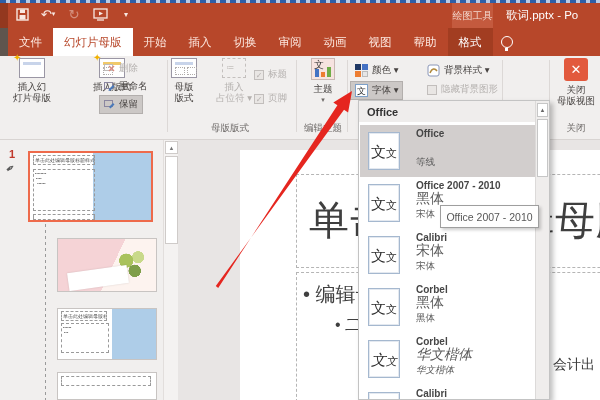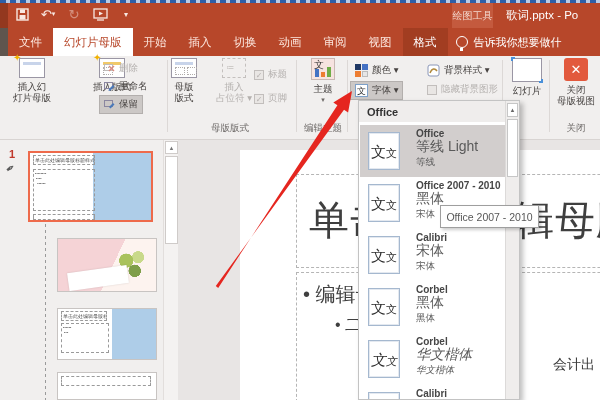--- a/index.html
+++ b/index.html
@@ -81,21 +81,21 @@
 
   .slidecanvas { position:absolute; left:240px; top:10px; width:360px; height:250px; background:#fff; }
   .ph-title { position:absolute; left:56px; top:24px; width:420px; height:94px; border:1px dashed #b5b5b5; }
   .ph-title .t { position:absolute; left:12px; top:18px; font-size:40px; letter-spacing:1px; color:#3f3f3f; white-space:nowrap; }
   .ph-body { position:absolute; left:56px; top:122px; width:420px; height:130px; border:1px dashed #b5b5b5; border-bottom:none; }
   .ph-body .b1 { position:absolute; left:6px; top:8px; font-size:20px; color:#3f3f3f; white-space:nowrap; }
   .ph-body .b2 { position:absolute; left:38px; top:42px; font-size:16px; color:#3f3f3f; white-space:nowrap; }
   .corner-txt { position:absolute; left:313px; top:206px; font-size:14px; color:#3a3a3a; white-space:nowrap; }
 
   
-  .dropdown { position:absolute; left:358px; top:100px; width:162px; height:300px; background:#fff;
+  .dropdown { position:absolute; left:358px; top:100px; width:192px; height:300px; background:#fff;
     border:1px solid #c3c3c3; box-shadow:3px 3px 5px rgba(0,0,0,.25); z-index:5; overflow:hidden; }
   .dd-header { height:21px; background:#efedec; font-size:11px; font-weight:bold; color:#333; padding:5px 0 0 8px; }
   .dd-item { position:absolute; left:1px; width:182px; height:52px; }
   .dd-item.hl { background:#d2cecd; }
   .dd-samplebox { position:absolute; left:8px; top:7px; width:32px; height:38px; background:#fff; border:1px solid #a5b8cf;
     box-shadow:0 0 0 1px #e4e9f0 inset; text-align:center; }
   .dd-samplebox .c1 { font-size:15px; color:#2f2f2f; line-height:38px; }
   .dd-samplebox .c2 { font-size:11px; color:#2f2f2f; }
   .dd-name { position:absolute; left:56px; top:3px; font-size:10px; font-weight:bold; color:#464646; white-space:nowrap; }
   .dd-primary { position:absolute; left:56px; top:13px; font-size:14px; color:#5a5a5a; white-space:nowrap; }
@@ -148,27 +148,27 @@
   </div>
 
   <div class="tabs-darkedge"></div>
   <div class="tabsrow">
     <div style="width:8px"></div>
     <div class="tab">文件</div>
     <div class="tab active">幻灯片母版</div>
     <div class="tab">开始</div>
     <div class="tab">插入</div>
     <div class="tab">切换</div>
+    <div class="tab">审阅</div>
     <div class="tab">动画</div>
-    <div class="tab">审阅</div>
     <div class="tab">视图</div>
+    <div class="tab">帮助</div>
     <div class="tab contextual">格式</div>
     <div class="tellme">
       <span class="bulb"></span>
-      <span>告诉我你想要做什</span>
     </div>
   </div>
 
   <div class="ribbon">
 
     <div class="bigbtn" style="left:8px; width:48px;">
       <div class="bicon slide-ic spark" style="position:relative">
           <span class="bar"></span>
         </div>
       <div>插入幻</div>
@@ -264,27 +264,20 @@
           <path d="M3 9 C5 4 8 4 10 7" fill="none" stroke="#b0883c" stroke-width="1.5"></path>
         </svg>
       <span>背景样式 ▾</span>
     </div>
     <div class="smallbtn disabled" style="left:423px; top:25px;">
       <span class="cb"></span>
       <span>隐藏背景图形</span>
     </div>
     <div class="vsep" style="left:502px;"></div>
 
-    <div class="bigbtn" style="left:506px; width:42px;">
-      <div class="bicon" style="width:30px;height:24px;background:#fff;border:1px solid #9a96a4;position:relative;">
-        <span style="position:absolute;left:-2px;top:-2px;width:4px;height:4px;border-left:2px solid #4a90d9;border-top:2px solid #4a90d9;"></span>
-        <span style="position:absolute;right:-2px;bottom:-2px;width:4px;height:4px;border-right:2px solid #4a90d9;border-bottom:2px solid #4a90d9;"></span>
-      </div>
-      <div>幻灯片</div>
-    </div>
     <div class="vsep" style="left:549px;"></div>
 
     <div class="bigbtn" style="left:554px; width:44px;">
       <div class="bicon redx">✕</div>
       <div>关闭</div>
       <div>母版视图</div>
     </div>
     <div class="grp-label" style="left:554px; width:44px;">关闭</div>
   </div>
 
@@ -341,21 +334,20 @@
       <div class="corner-txt">会计出</div>
     </div>
   </div>
 
   <div class="dropdown">
     <div class="dd-header">Office</div>
 
     <div class="dd-item hl" style="top:24px;">
       <div class="dd-samplebox"><span class="c1">文</span><span class="c2">文</span></div>
       <div class="dd-name">Office</div>
-      <div class="dd-primary">等线 Light</div>
       <div class="dd-secondary">等线</div>
     </div>
 
     <div class="dd-item" style="top:76px;">
       <div class="dd-samplebox"><span class="c1">文</span><span class="c2">文</span></div>
       <div class="dd-name">Office 2007 - 2010</div>
       <div class="dd-primary">黑体</div>
       <div class="dd-secondary">宋体</div>
     </div>
 

